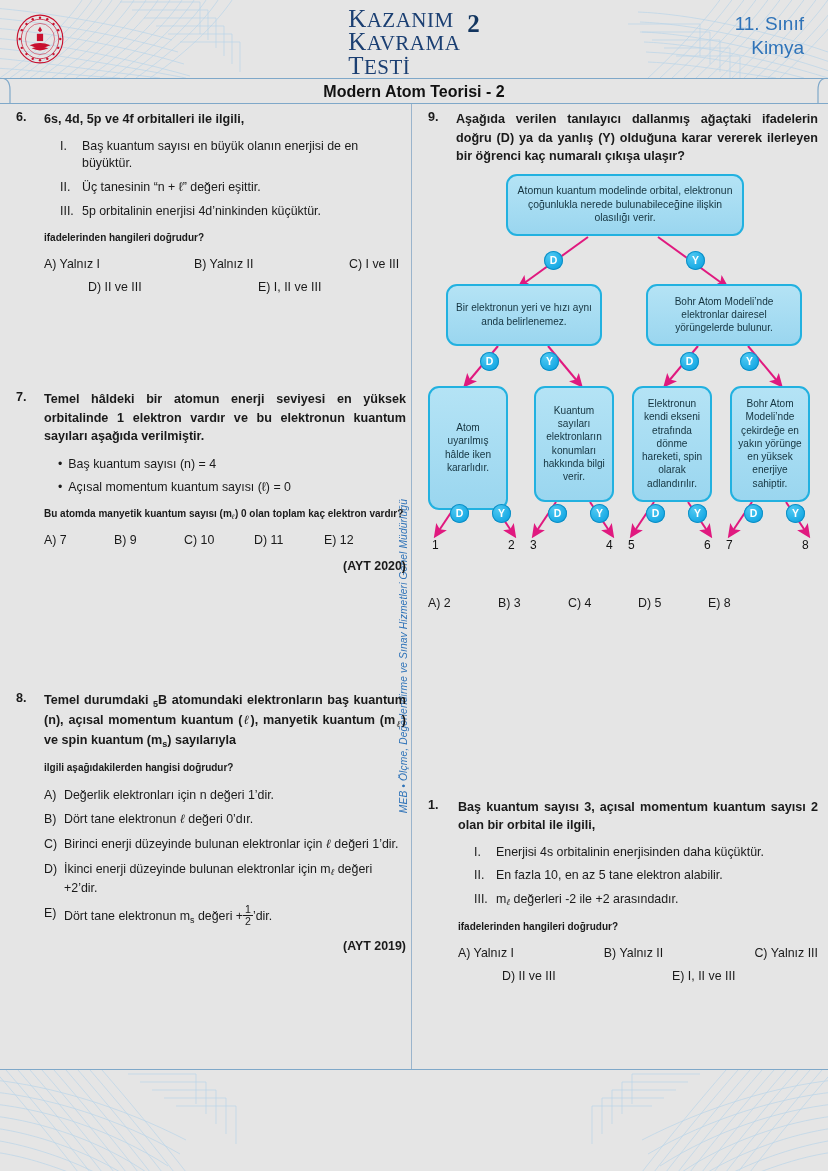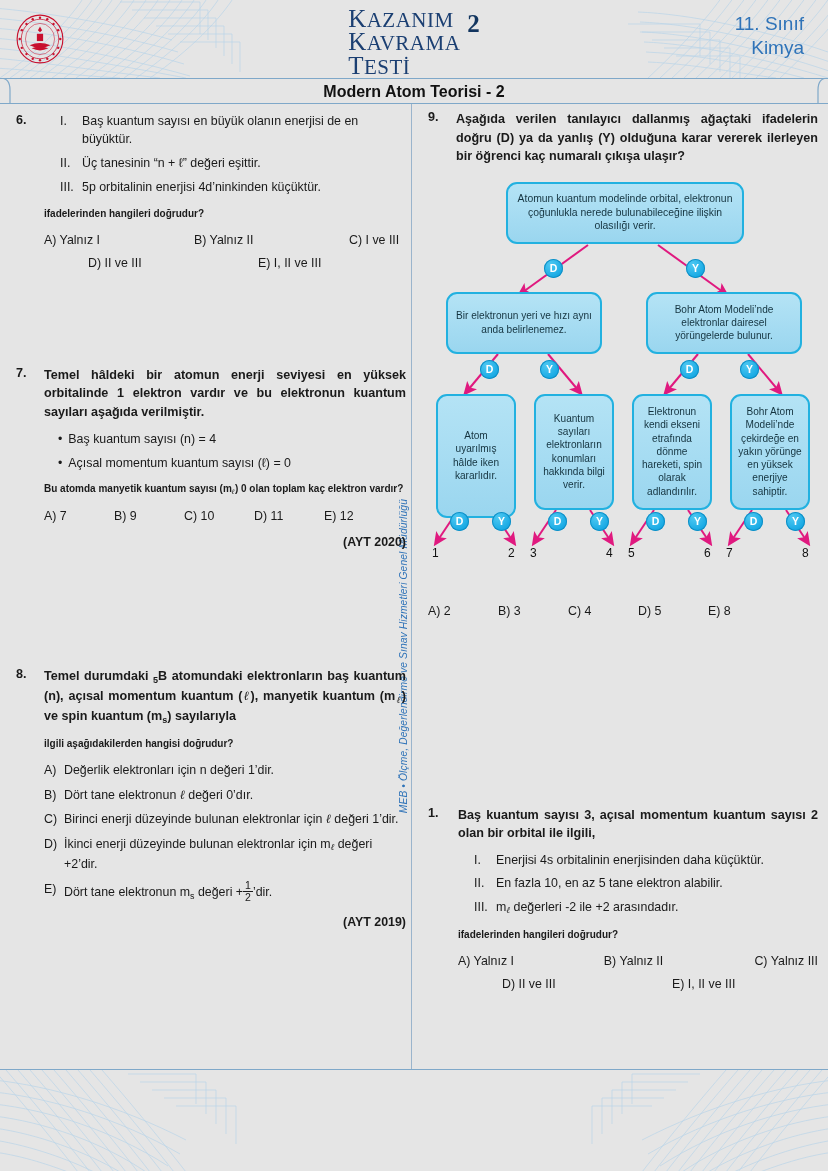--- a/index.html
+++ b/index.html
@@ -93,21 +93,21 @@
 
   .src { font-size: 12.4px; font-weight: bold; text-align: right; margin-top: 12px; }
 
   sub { font-size: .72em; vertical-align: -0.28em; }
   .ell { font-family:"Liberation Serif", serif; font-style: italic; }
   .frac { display:inline-block; vertical-align:-0.45em; text-align:center; font-size:.85em; line-height:1.05; }
   .frac .n { display:block; border-bottom:1.2px solid #1a1a1a; padding:0 2px; }
   .frac .d { display:block; padding:0 2px; }
 
   
-  .flow { position: relative; width: 390px; height: 420px; margin-top: 16px; }
+  .flow { position: relative; width: 390px; height: 420px; margin-top: 8px; }
   .flow svg { position:absolute; left:0; top:0; }
   .fbox {
     position:absolute;
     background: linear-gradient(180deg,#b4e3f5 0%, #a6dcf2 55%, #9ad6ef 100%);
     border: 2px solid #22b1e0;
     border-radius: 11px;
     color:#14333f;
     display:flex; align-items:center; justify-content:center;
     text-align:center;
     font-size: 10.1px; line-height: 1.32;
@@ -247,20 +247,21 @@
     <div class="divider"></div>
     <div class="vert-text">
       <span>MEB  •  Ölçme, Değerlendirme ve Sınav Hizmetleri Genel Müdürlüğü</span>
     </div>
 
     <div class="col col-l">
 
       <div class="q" style="margin-top:6px;">
         <div class="q-num">6.</div>
         <div class="q-body">
+          <div class="q-stem nojust">6s, 4d, 5p ve 4f orbitalleri ile ilgili,</div>
           <div class="romans">
             <div class="roman">
               <span class="rn">I.</span>
               <span class="rt">Baş kuantum sayısı en büyük olanın enerjisi de en büyüktür.</span>
             </div>
             <div class="roman">
               <span class="rn">II.</span>
               <span class="rt">Üç tanesinin “n + ℓ” değeri eşittir.</span>
             </div>
             <div class="roman">
@@ -376,21 +377,21 @@
           <div class="badge" style="left:258px; top:77px;">Y</div>
 
           <div class="fbox" style="left:18px; top:110px; width:156px; height:62px;">Bir elektronun yeri ve hızı aynı anda belirlenemez.</div>
           <div class="fbox" style="left:218px; top:110px; width:156px; height:62px;">Bohr Atom Modeli’nde elektronlar dairesel yörüngelerde bulunur.</div>
 
           <div class="badge" style="left:52px; top:178px;">D</div>
           <div class="badge" style="left:112px; top:178px;">Y</div>
           <div class="badge" style="left:252px; top:178px;">D</div>
           <div class="badge" style="left:312px; top:178px;">Y</div>
 
-          <div class="fbox" style="left:8px; top:212px; width:80px; height:124px;">Atom uyarılmış hâlde iken kararlıdır.</div>
+          <div class="fbox" style="left:0; top:212px; width:80px; height:124px;">Atom uyarılmış hâlde iken kararlıdır.</div>
           <div class="fbox" style="left:204px; top:212px; width:80px; height:116px;">Elektronun kendi ekseni etrafında dönme hareketi, spin olarak adlandırılır.</div>
           <div class="fbox" style="left:106px; top:212px; width:80px; height:116px;">Kuantum sayıları elektronların konumları hakkında bilgi verir.</div>
           <div class="fbox" style="left:302px; top:212px; width:80px; height:116px;">Bohr Atom Modeli’nde çekirdeğe en yakın yörünge en yüksek enerjiye sahiptir.</div>
 
           <div class="badge" style="left:22px; top:330px;">D</div>
           <div class="badge" style="left:64px; top:330px;">Y</div>
           <div class="badge" style="left:120px; top:330px;">D</div>
           <div class="badge" style="left:162px; top:330px;">Y</div>
           <div class="badge" style="left:218px; top:330px;">D</div>
           <div class="badge" style="left:260px; top:330px;">Y</div>

